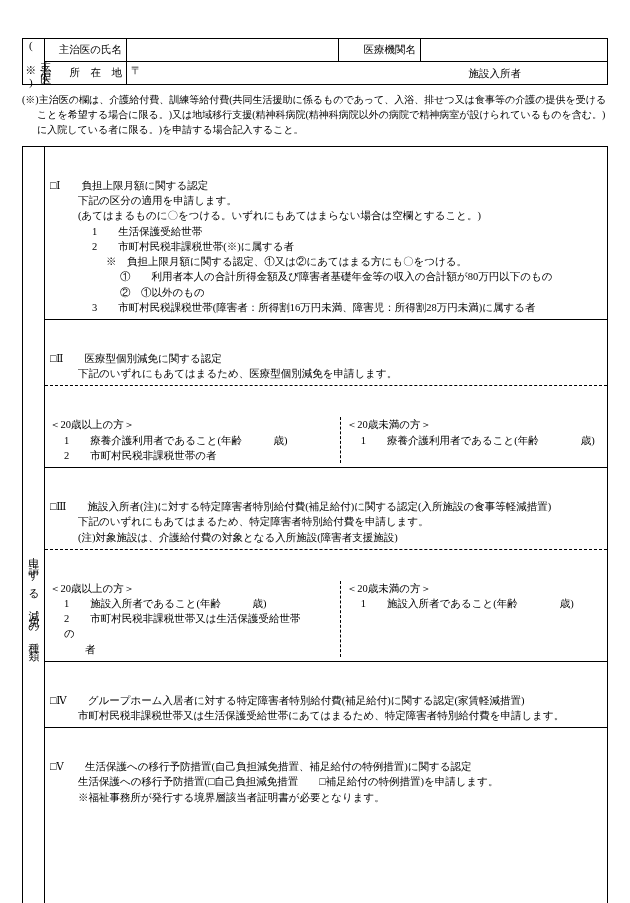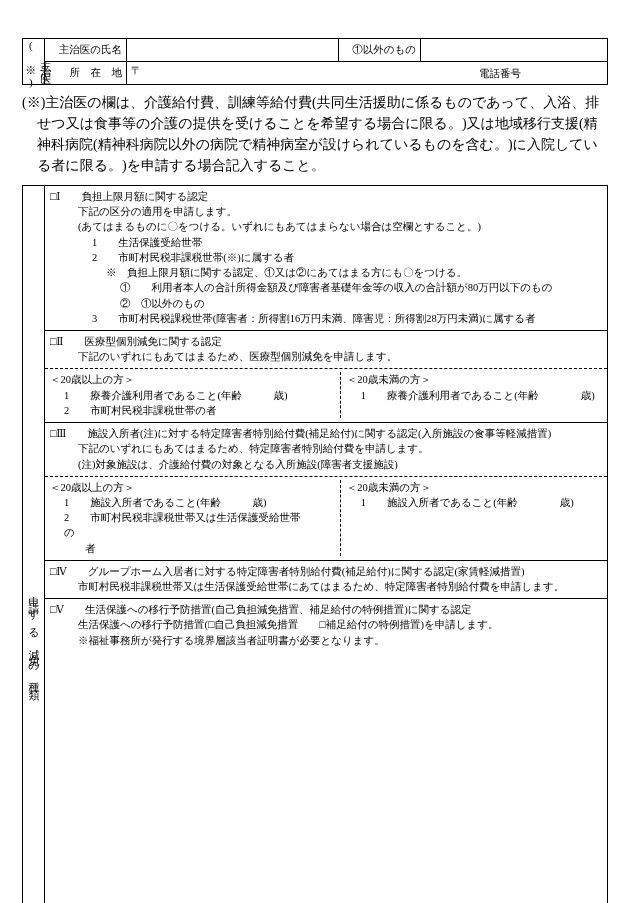--- a/index.html
+++ b/index.html
@@ -50,21 +50,21 @@
   .cell-tall { height: 46px; position: relative; margin-top: 48px; }
   .postal { font-size: 10.5px; }
   .tel {
     position: absolute;
     right: 86px;
     bottom: 3px;
     font-size: 10.5px;
   }
   .note {
     margin: 7px 0 9px 0;
-    font-size: 14px;
+    font-size: 10px;
     line-height: 1.5;
     text-indent: 0;
     padding-left: 0;
   }
   .note p { margin: 0; }
   .hang { padding-left: 15px; text-indent: -15px; }
 
   
   .main-table { margin-top: 0; }
   .main-table > tbody > tr > td { padding: 0; }
@@ -77,20 +77,21 @@
   .side-cell .vert {
     writing-mode: vertical-rl;
     text-orientation: upright;
     letter-spacing: 7px;
     font-size: 11px;
   }
   .body-cell { padding: 0; }
   .sec {
     padding: 3px 5px 4px 5px;
     border-bottom: 1px solid #000;
+    margin-top: 28px;
   }
   .sec:last-child { border-bottom: none; }
   .sec.dashed-bottom { border-bottom: 1px dashed #000; }
   .line { margin: 0; padding: 0; line-height: 1.45; }
   .i1 { padding-left: 14px; }
   .i2 { padding-left: 28px; }
   .i3 { padding-left: 42px; }
   .i4 { padding-left: 56px; }
   .i5 { padding-left: 70px; }
   .two-col {
@@ -122,29 +123,29 @@
       <col style="width:82px">
       <col>
     </colgroup>
     <tbody>
       <tr>
         <td class="side-cell mid" rowspan="2">
           <span class="vert">主治医(※)</span>
         </td>
         <td class="mid ctr">主治医の氏名</td>
         <td></td>
-        <td class="mid ctr">①以外のもの</td>
+        <td class="mid ctr">医療機関名</td>
         <td></td>
       </tr>
       <tr>
         <td class="mid ctr cell-tall">所　在　地</td>
         <td class="cell-tall" colspan="3">
           <span class="postal">〒</span>
           <span></span>
-          <span class="tel">電話番号</span>
+          <span class="tel">施設入所者</span>
         </td>
       </tr>
     </tbody>
   </table>
 
   <div class="note">
     <p class="hang">(※)主治医の欄は、介護給付費、訓練等給付費(共同生活援助に係るものであって、入浴、排せつ又は食事等の介護の提供を受けることを希望する場合に限る。)又は地域移行支援(精神科病院(精神科病院以外の病院で精神病室が設けられているものを含む。)に入院している者に限る。)を申請する場合記入すること。</p>
   </div>
 
   <table class="main-table">

